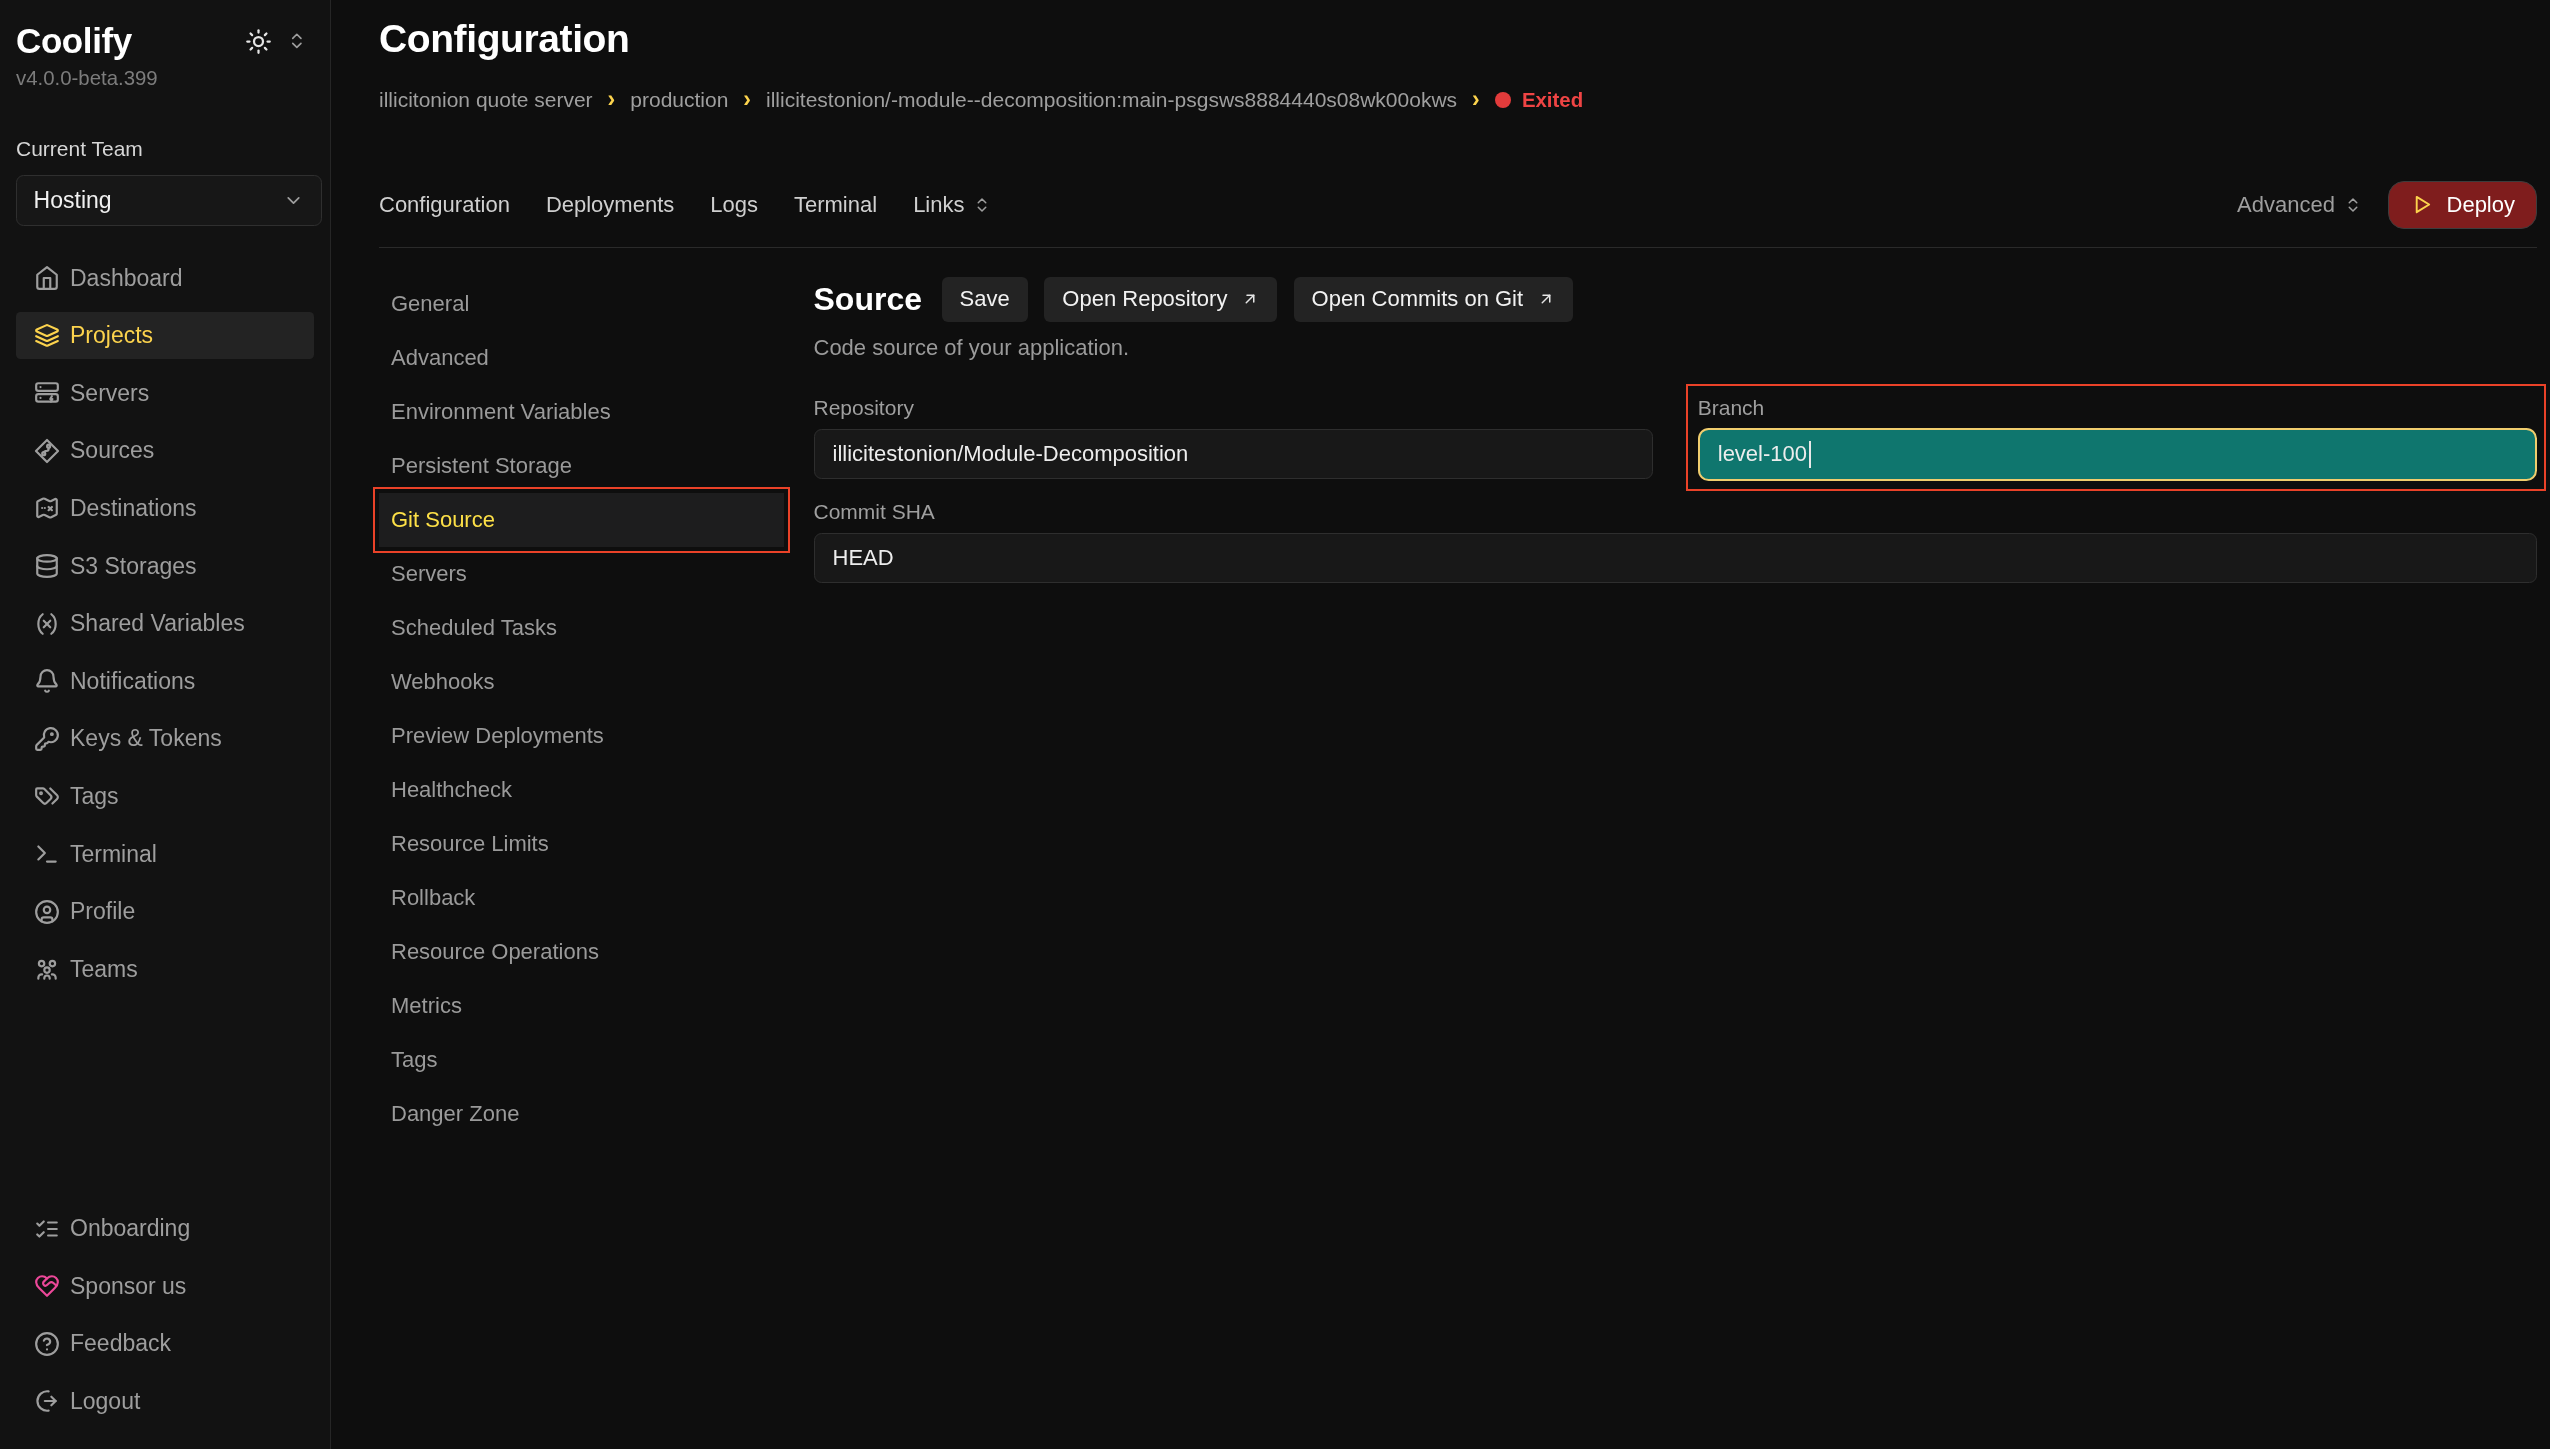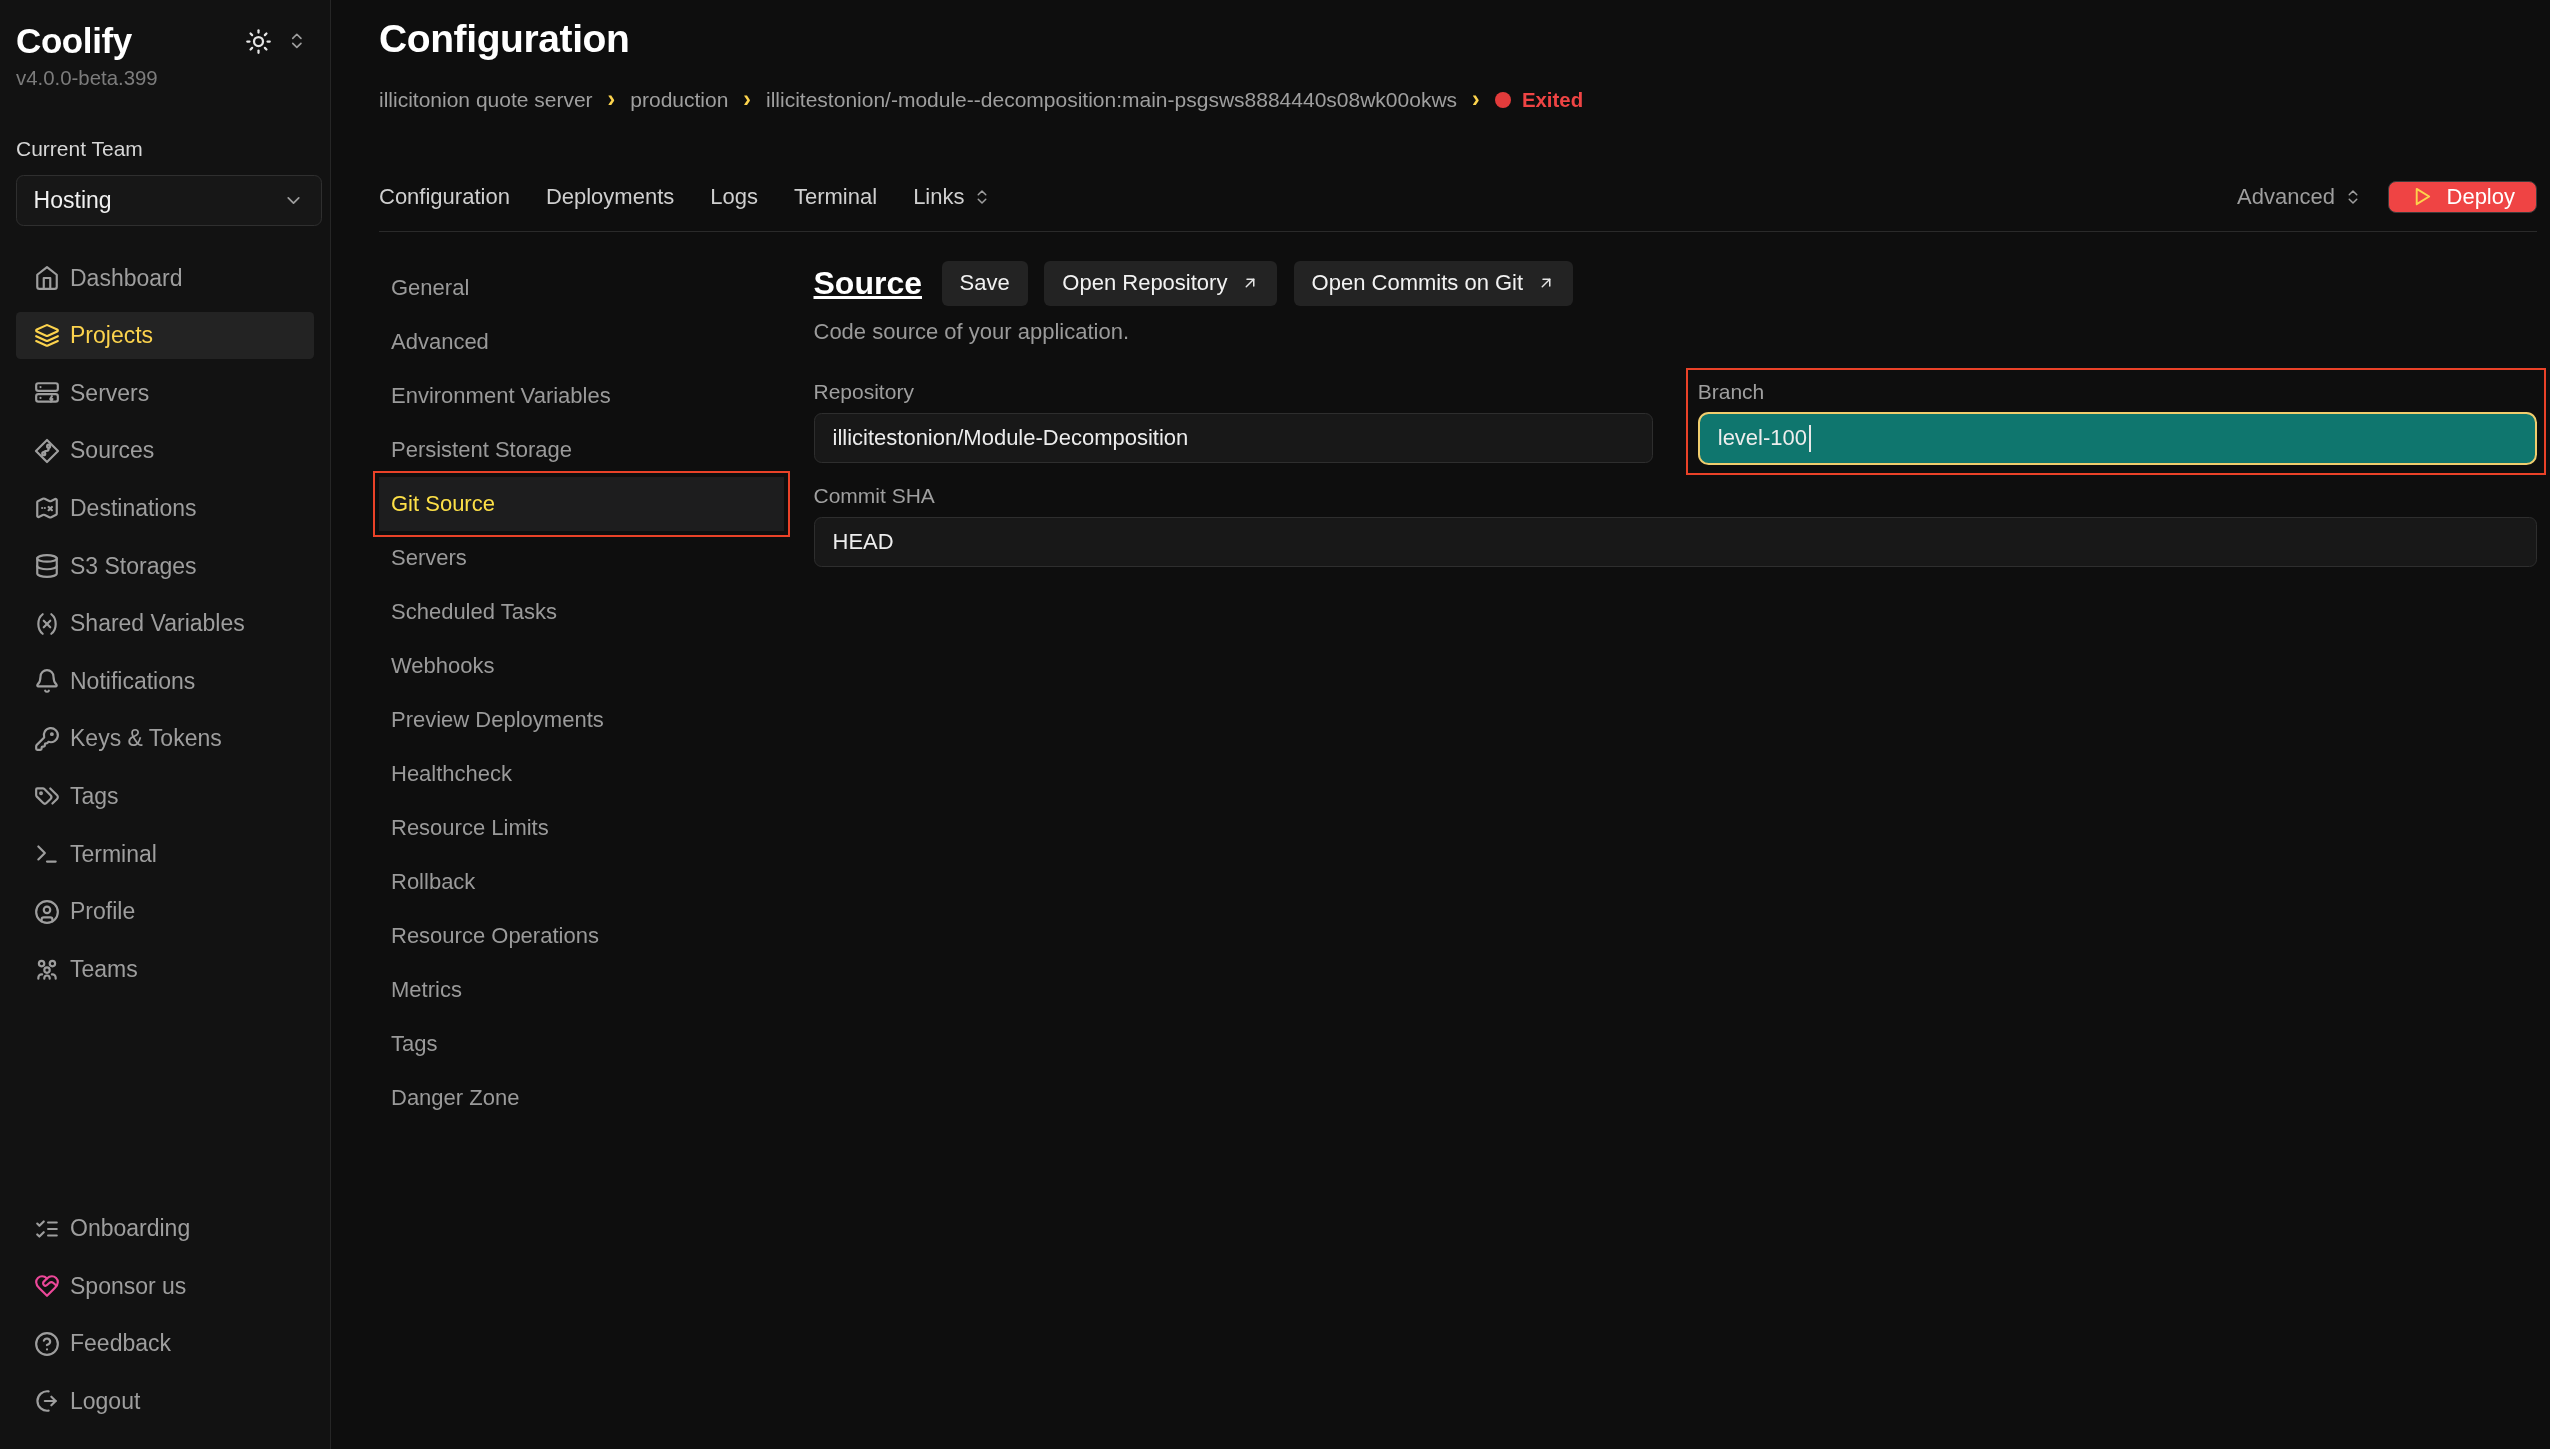--- a/index.html
+++ b/index.html
@@ -50,41 +50,41 @@
   .breadcrumb .sep { color:#fcd34d; font-size:23px; font-weight:700; transform:translateY(-1.5px); }
   .status-wrap { display:flex; align-items:center; gap:10.6px;justify-content:center; }
   .status-dot { width:16.6px; height:16.6px; border-radius:50%; background:#e23b3b; display:inline-block; }
   .status-text { color:#ef4444; font-weight:700; font-size:20.4px; }
 
   .tabbar { margin-top:67px; display:flex; align-items:center; gap:36px; }
   .tab { font-size:22px; color:#cfcfcf; cursor:pointer; text-decoration:none; display:flex; align-items:center; gap:9px; }
   .tab-right { margin-left:auto; display:flex; align-items:center; gap:26px; }
   .advanced { display:flex; align-items:center; gap:9px; font-size:22px; color:#9e9e9e; cursor:pointer; }
   .deploy-btn {
-    height:32px; padding:0 21px; background:#ef4444; border:0.8px solid #3c3c3c;
-    border-radius:8px; display:flex; align-items:center; gap:13.6px; cursor:pointer;
+    height:48px; padding:0 21px; background:#7f1d1d; border:0.8px solid #3c3c3c;
+    border-radius:16px; display:flex; align-items:center; gap:13.6px; cursor:pointer;
   }
   .deploy-btn span { font-size:22px; color:#ffffff; }
   .divider { border:none; border-top:0.8px solid #2a2a2a; margin-top:18px; }
 
   .content-row { display:flex; align-items:flex-start; }
   .subnav { list-style:none; width:405px; flex-shrink:0; padding-top:29px; }
   .subnav li {
     height:54px; display:flex; align-items:center; padding-left:12px;
     font-size:22px; color:#9a9a9a; cursor:pointer; position:relative;
   }
   .subnav li.active { background:#1d1d1e; color:#fde047; }
   .subnav li.active::after {
     content:""; position:absolute; top:-6px; bottom:-6px; left:-6px; right:-6px;
     border:2.3px solid #ea4228; pointer-events:none;
   }
 
   .form-col { flex:1; padding-top:29px; margin-left:29.5px; min-width:0; }
   .heading-row { display:flex; align-items:center; gap:16.6px; }
-  .heading-row h2 { font-size:32px; font-weight:700; color:#ffffff; margin-right:3px;text-decoration:underline; }
+  .heading-row h2 { font-size:32px; font-weight:700; color:#ffffff; margin-right:3px; }
   .btn {
     background:#232323; border:none; border-radius:6px; height:45px;
     padding:0 18px; font-size:22px; color:#f2f2f2; cursor:pointer;
     display:flex; align-items:center; gap:13.6px; font-family:inherit;
   }
   .desc { margin-top:13.6px; font-size:22px; color:#9a9a9a; }
 
   .grid2 { margin-top:35px; display:grid; grid-template-columns:1fr 1fr; column-gap:45px; }
   .field label { display:block; font-size:21px; color:#9f9f9f; }
   .input {

